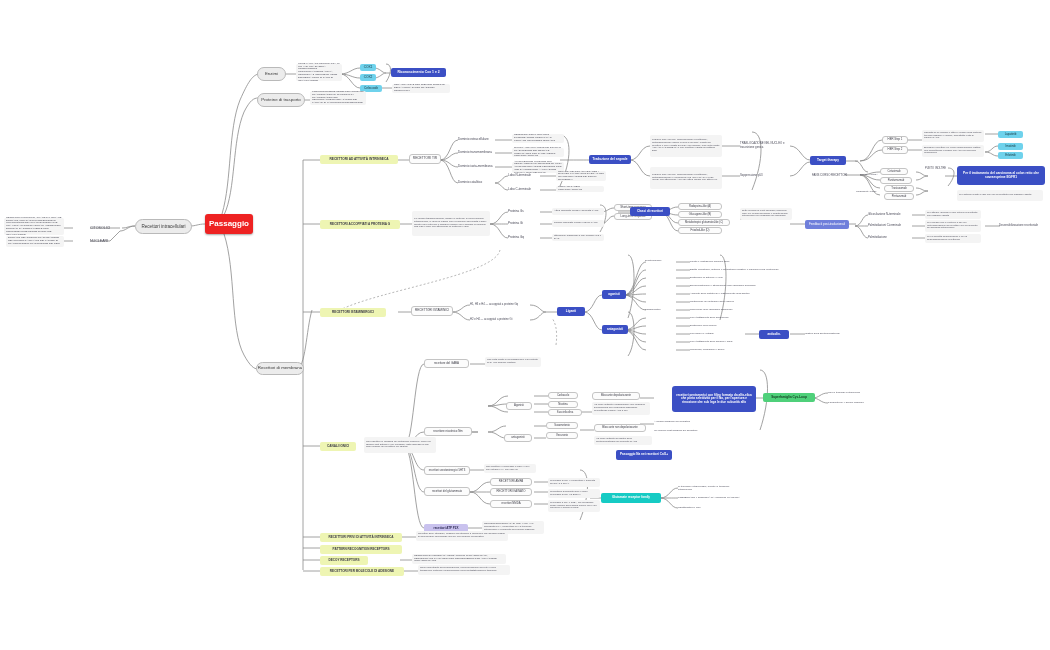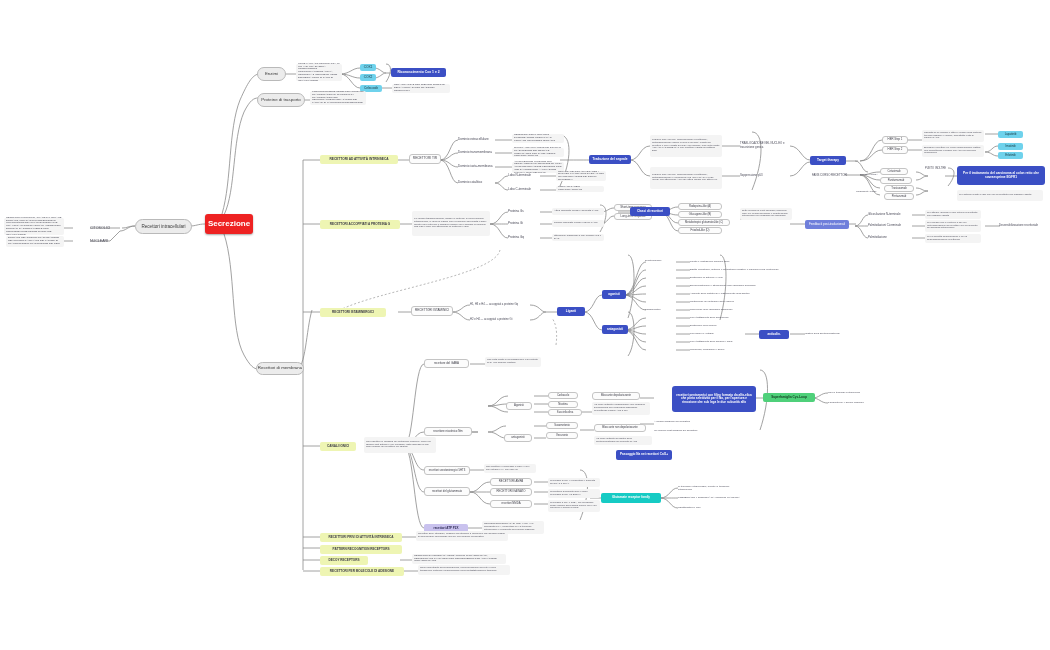--- a/index.html
+++ b/index.html
@@ -343,21 +343,21 @@
       <path d="M628,255 C636,255 636,295 628,318"></path>
       <path d="M628,312 C636,312 636,345 628,356"></path>
       <path d="M720,255 C728,255 728,290 720,320"></path>
       <path d="M760,370 C770,370 770,400 760,430"></path>
       <path d="M580,470 C590,470 590,495 580,520"></path>
       <path d="M386,64 C392,64 392,73 386,82"></path>
       <path d="M948,168 C956,168 956,176 948,186"></path>
     </g>
   </svg>
 
-  <div class="node n-root" style="left:205px; top:214px; width:48px; height:20px; font-size:8px;">Secrezione</div>
+  <div class="node n-root" style="left:205px; top:214px; width:48px; height:20px; font-size:8px;">Passaggio</div>
 
   <div class="node n-grey" style="left:135px; top:219px; width:57px; height:15px; font-size:4.6px;">Recettori intracellulari</div>
   <div class="node n-plain" style="left:90px; top:224px; width:30px; height:8px; font-size:3.6px;">CITOSOLICI</div>
   <div class="node n-plain" style="left:90px; top:237px; width:30px; height:8px; font-size:3.6px;">NUCLEARI</div>
   <div class="node n-note" style="left:4px; top:218px; width:60px; height:17px; font-size:2.5px;">RECETTORI CITOSOLICI, QUANDO IL LEGAME ENTRANO, PER CIASCUN RECETTORE DI GLUCOCORTICOIDI IN PARTE QUESTI CHE UNA VOLTA IN SINGOLI ORGANI I RECETTORI BLOCCATI DA DIRETTAMENTE CON RIDUZIONE PRODUZIONE CITOCHINE INFIAMMATORIE</div>
   <div class="node n-note" style="left:6px; top:236px; width:58px; height:11px; font-size:2.5px;">ENTRANO NEL CITOSOL TRASLOCAZIONE NEL NUCLEO O ATTIVANO DEI FATTORI DI TRASCRIZIONE E TRASCRIZIONE DEI GENI</div>
 
   <div class="node n-grey" style="left:257px; top:67px; width:29px; height:14px; font-size:4.4px;">Enzimi</div>
   <div class="node n-note" style="left:296px; top:64px; width:46px; height:17px; font-size:2.5px;">COME FARMACO DENTRO COX, DI CUI VI E' UNA DIVERSA CONDUZIONE E COSTITUTIVAMENTE ATTIVA, MENTRE LA 2 INDUCIBILE VIENE ESPRESSA SOLO IN CASO DI INFIAMMAZIONE</div>
   <div class="node n-cyan" style="left:360px; top:64px; width:16px; height:7px; font-size:3.2px;">COX1</div>

